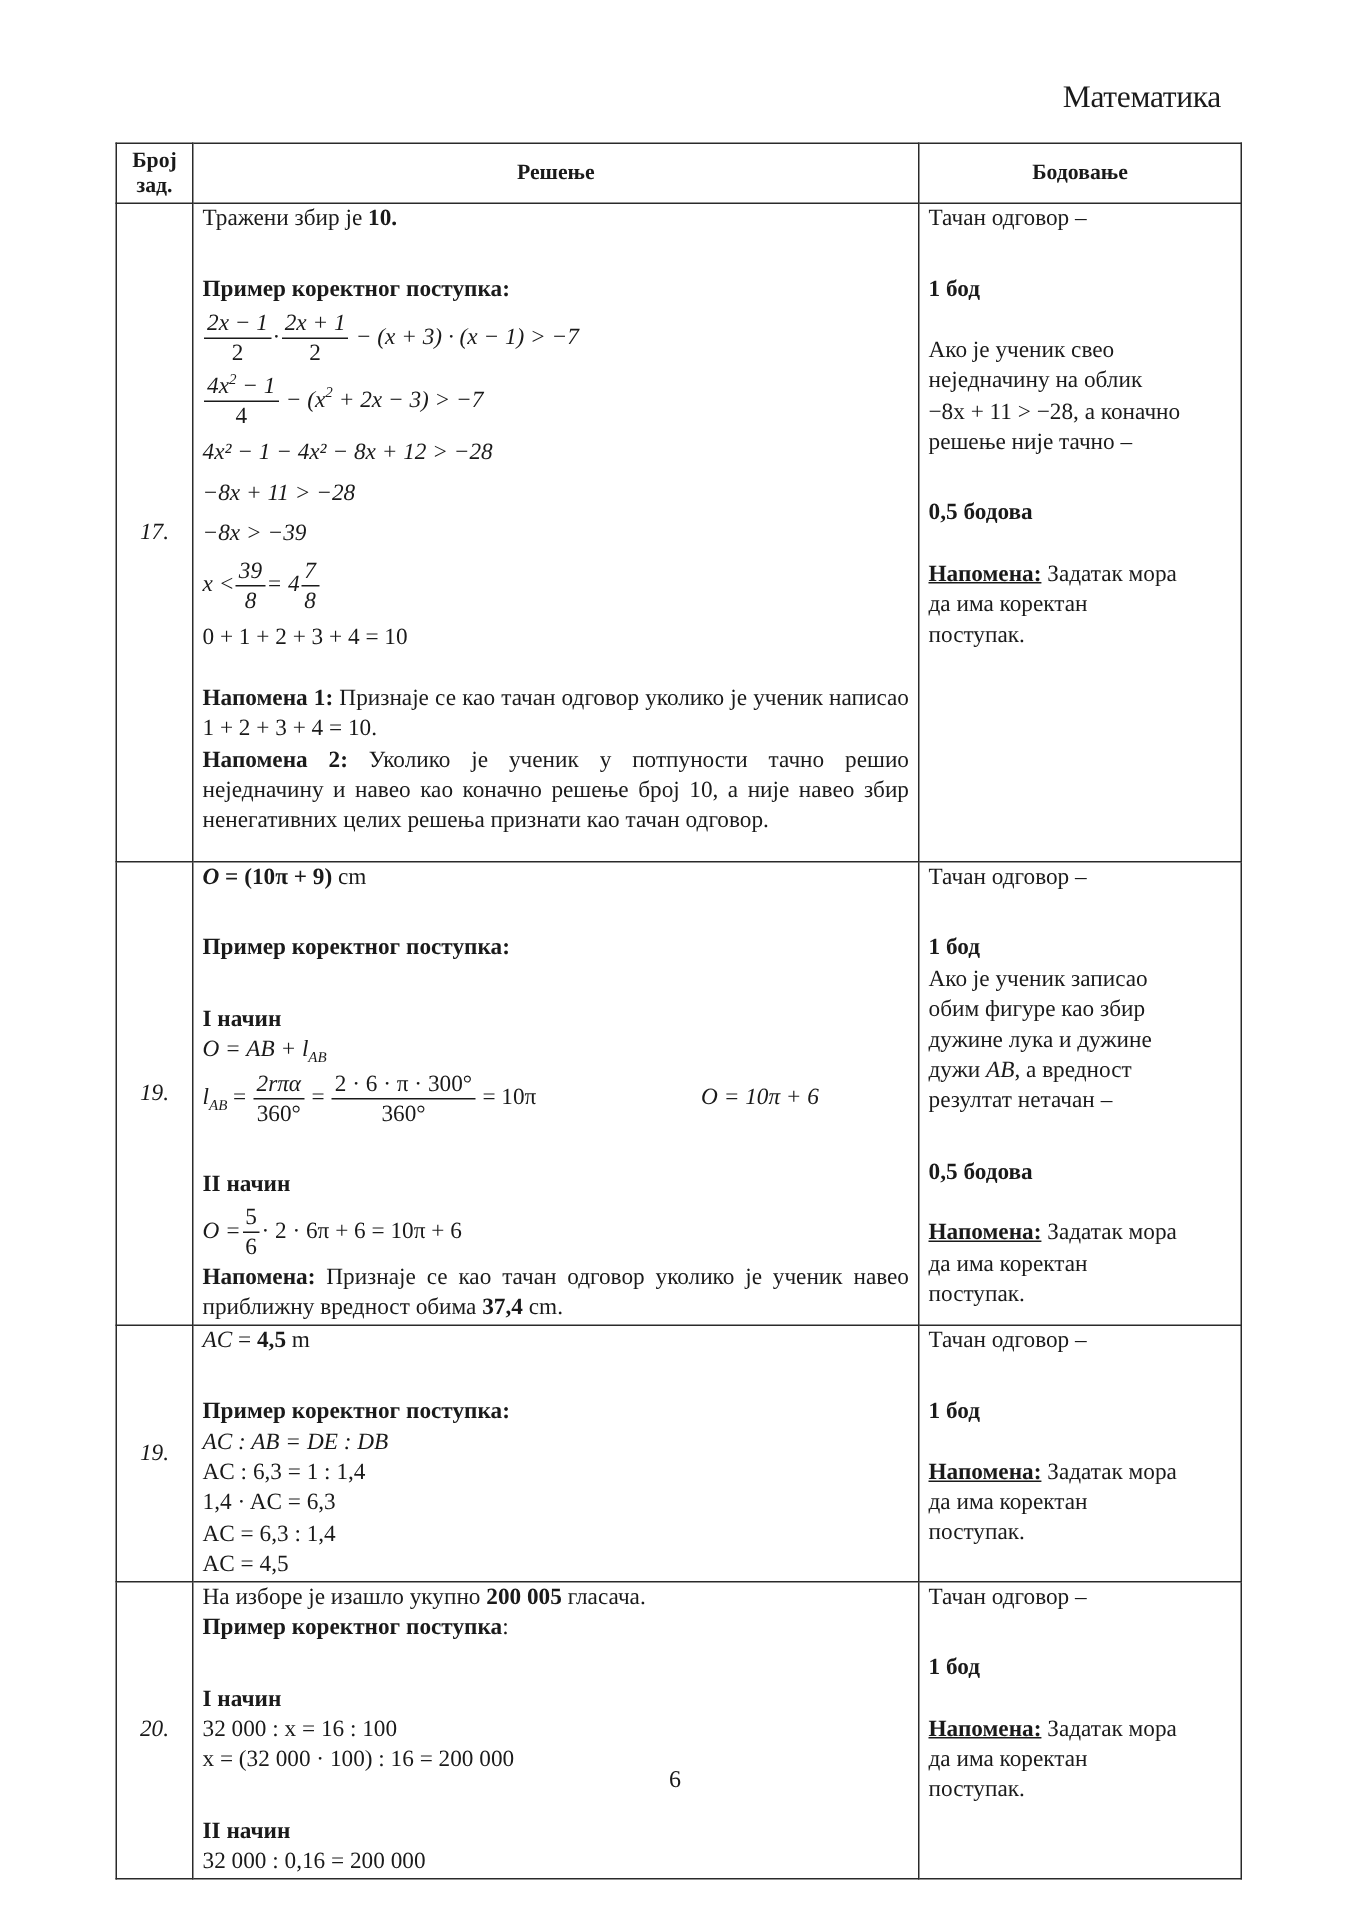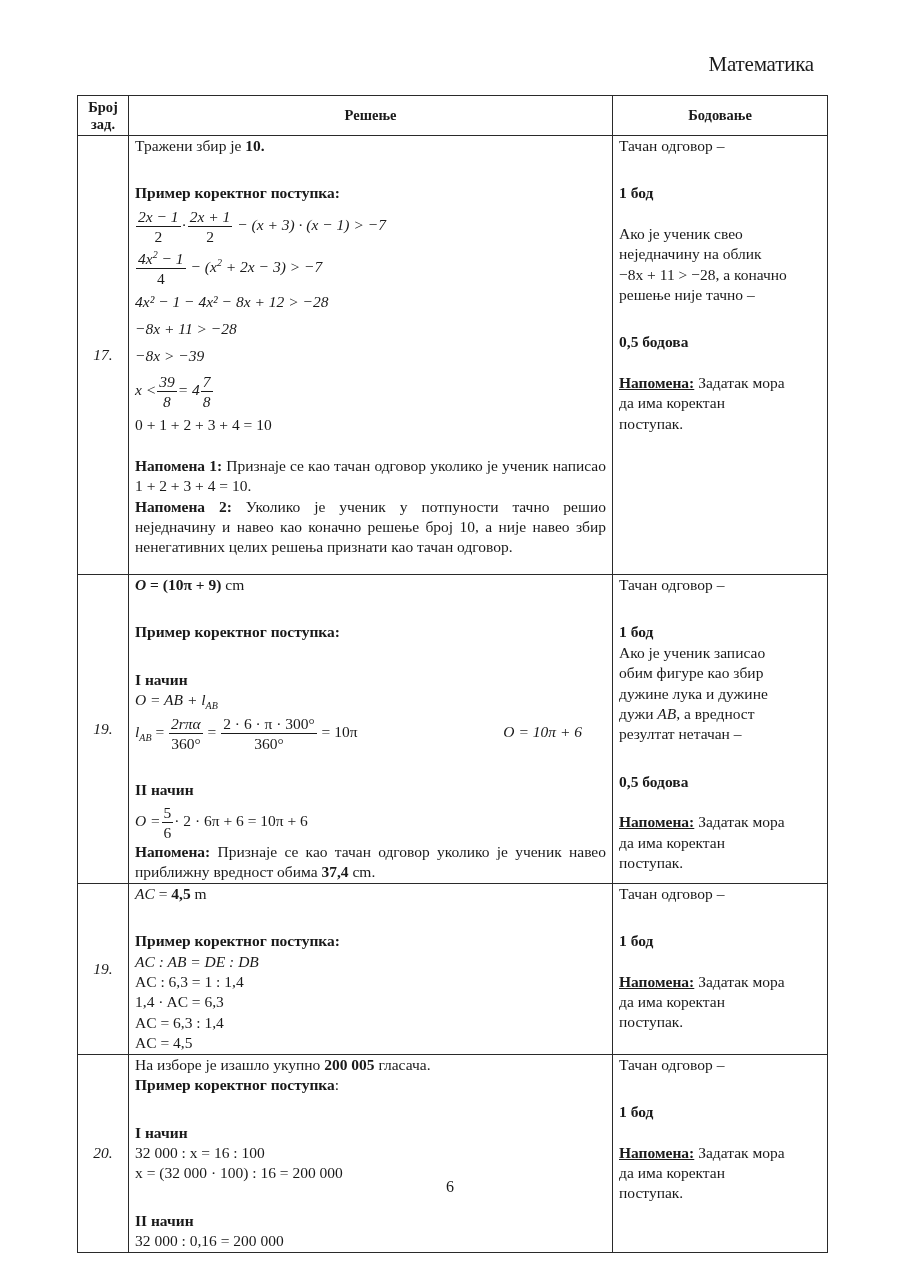--- a/index.html
+++ b/index.html
@@ -34,21 +34,21 @@
   .ln { display: block; white-space: nowrap; }
   .gap { display: block; height: 20px; }
   .just { text-align: justify; display: block; }
   .frac { display: inline-block; vertical-align: middle; text-align: center; margin: 0 1px; }
   .frac .n { display: block; border-bottom: 1px solid #1a1a1a; padding: 0 2px; line-height: 19px; }
   .frac .d { display: block; line-height: 19px; }
   .mrow { display: block; height: 42px; line-height: 42px; white-space: nowrap; }
   .mrow-s { display: block; height: 27px; line-height: 27px; white-space: nowrap; }
   sup { font-size: 10px; line-height: 0; }
   sub { font-size: 10px; line-height: 0; }
-  .rt { float: right; margin-right: 24px; }
+  .rt { float: right; margin-right: 60px; }
   .page-num {
     position: absolute; top: 1178px; left: 0; width: 900px; text-align: center;
     font-size: 16px;
   }
 </style>
 </head>
 <body>
 
 <div class="header-subject">Математика</div>
 

